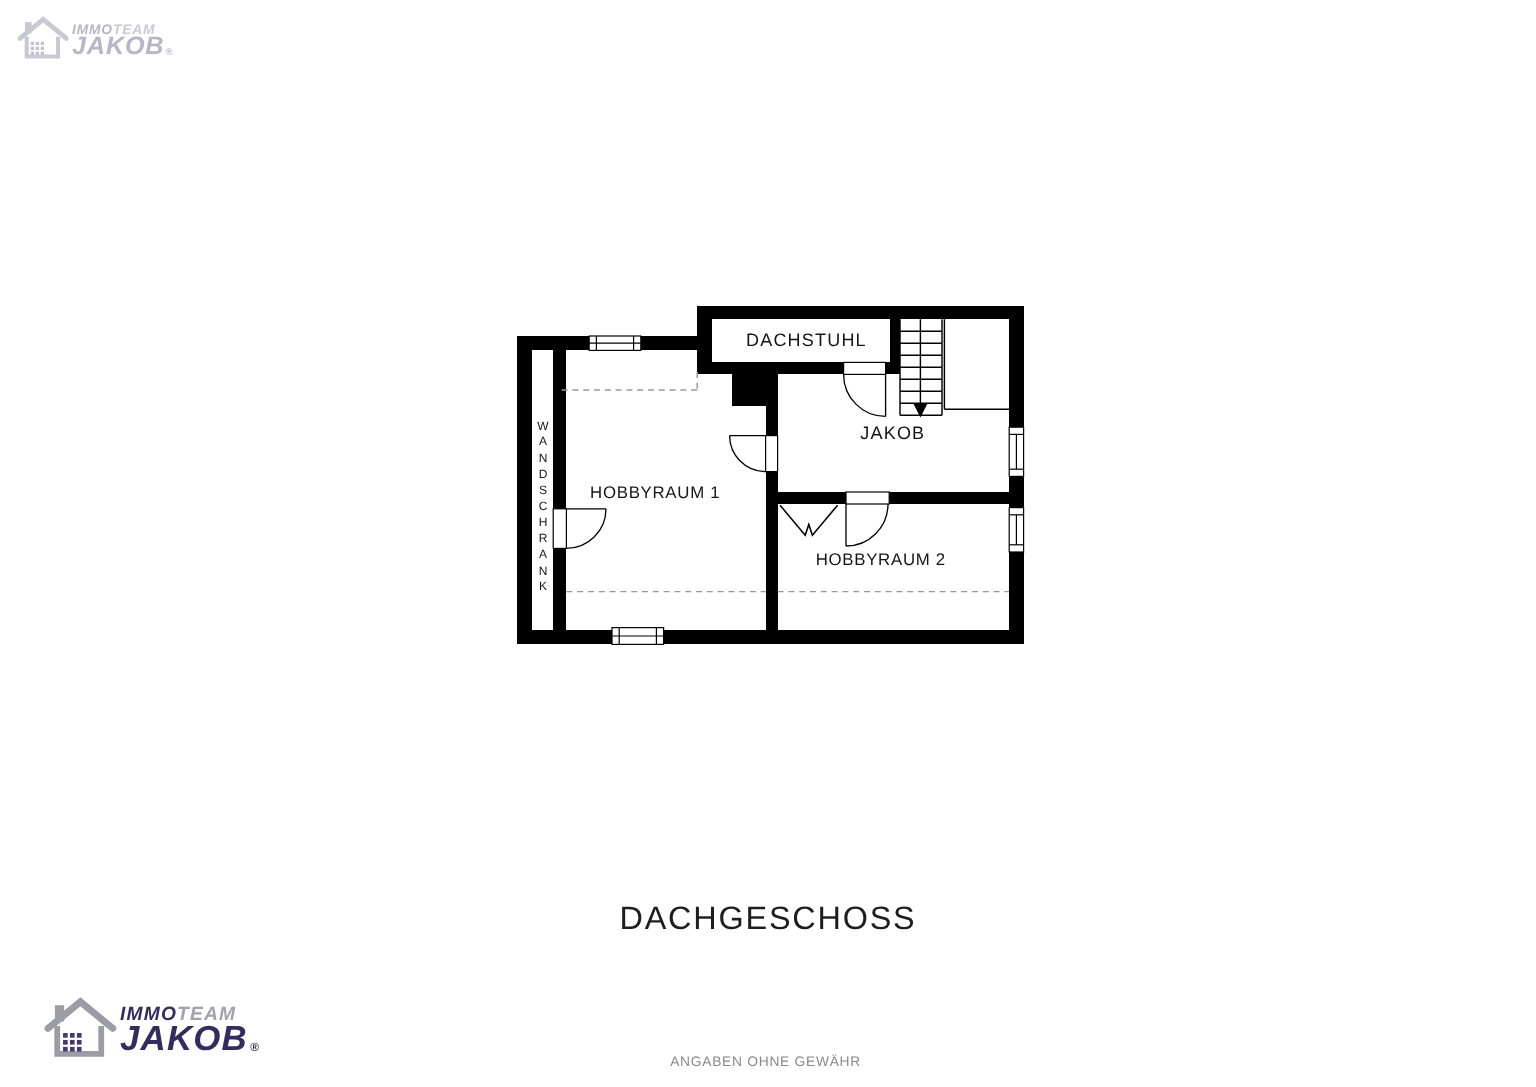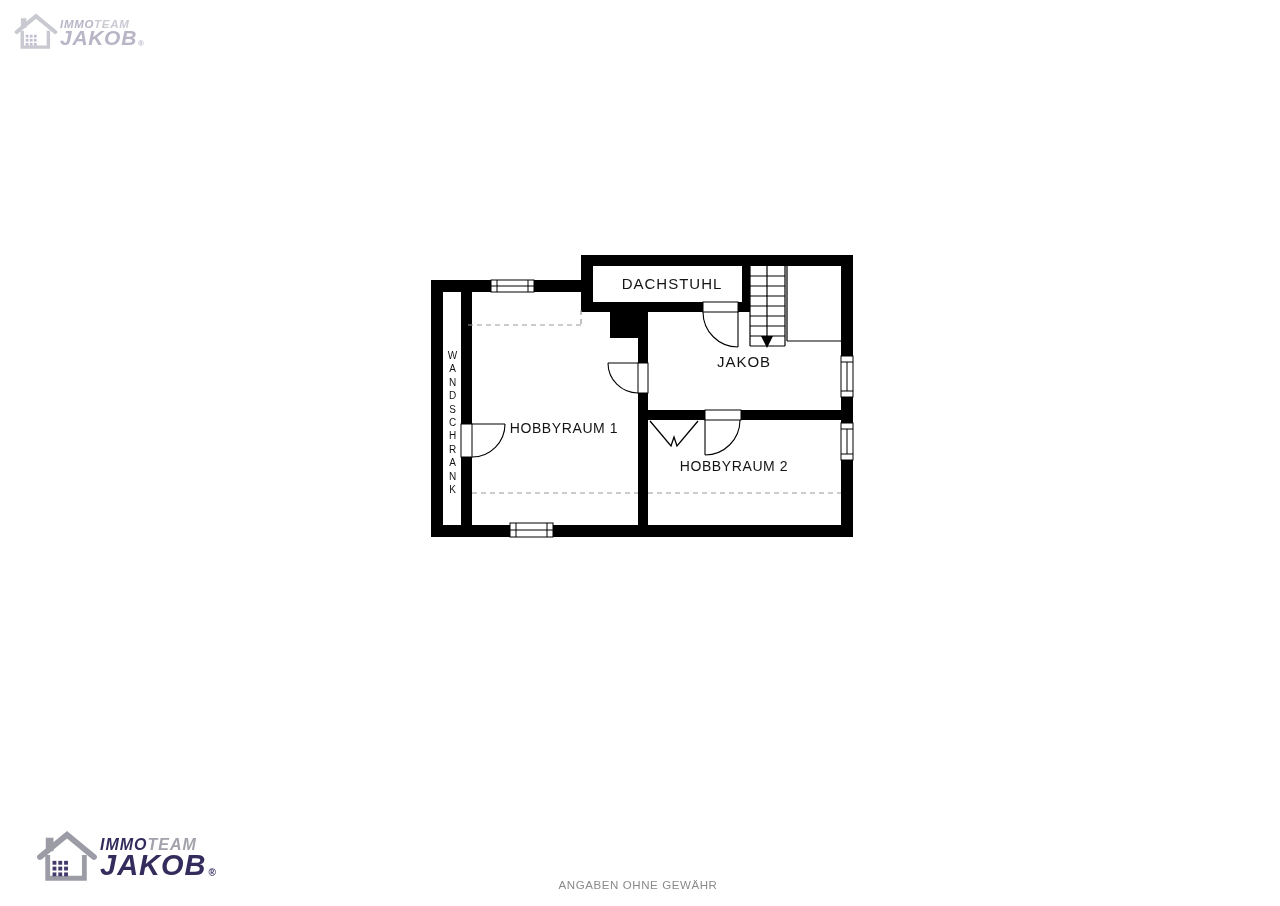--- a/index.html
+++ b/index.html
@@ -193,24 +193,25 @@
     <g stroke="#999999" stroke-width="1.2" stroke-dasharray="5,4" fill="none">
       <path d="M468,325 L581,325"></path>
       <path d="M581,310 L581,325"></path>
       <path d="M472,493 L638,493"></path>
       <path d="M648,493 L841,493"></path>
     </g>
   </svg>
 
   <div class="room-label big" style="left:565px;top:275px;width:150px;margin-left:32px;">DACHSTUHL</div>
   <div class="room-label big" style="left:694px;top:353px;width:100px;">JAKOB</div>
-  <div class="room-label" style="left:474px;top:402px;width:180px;margin-top:18px;">HOBBYRAUM 1</div>
+  <div class="room-label" style="left:456px;top:402px;width:180px;">HOBBYRAUM 1</div>
   <div class="room-label" style="left:644px;top:458px;width:180px;">HOBBYRAUM 2</div>
   <div class="vertical-label">WANDSCHRANK</div>
 
+  <div class="plan-title">DACHGESCHOSS</div>
   <div class="footer-note">ANGABEN OHNE GEWÄHR</div>
 
   <div class="logo logo-bottom">
     <span>
       <svg width="62" height="54" viewBox="0 0 64 56">
         <rect x="10" y="8" width="8" height="14" fill="#9b9ca6"></rect>
         <path d="M4,28 L32,5 L60,28" stroke="#9b9ca6" stroke-width="6" fill="none" stroke-linecap="round"></path>
         <path d="M12,26 V50 H50 V26" stroke="#9b9ca6" stroke-width="5" fill="none"></path>
         <g fill="#433a6b">
           <rect x="17" y="32" width="4" height="4"></rect>

